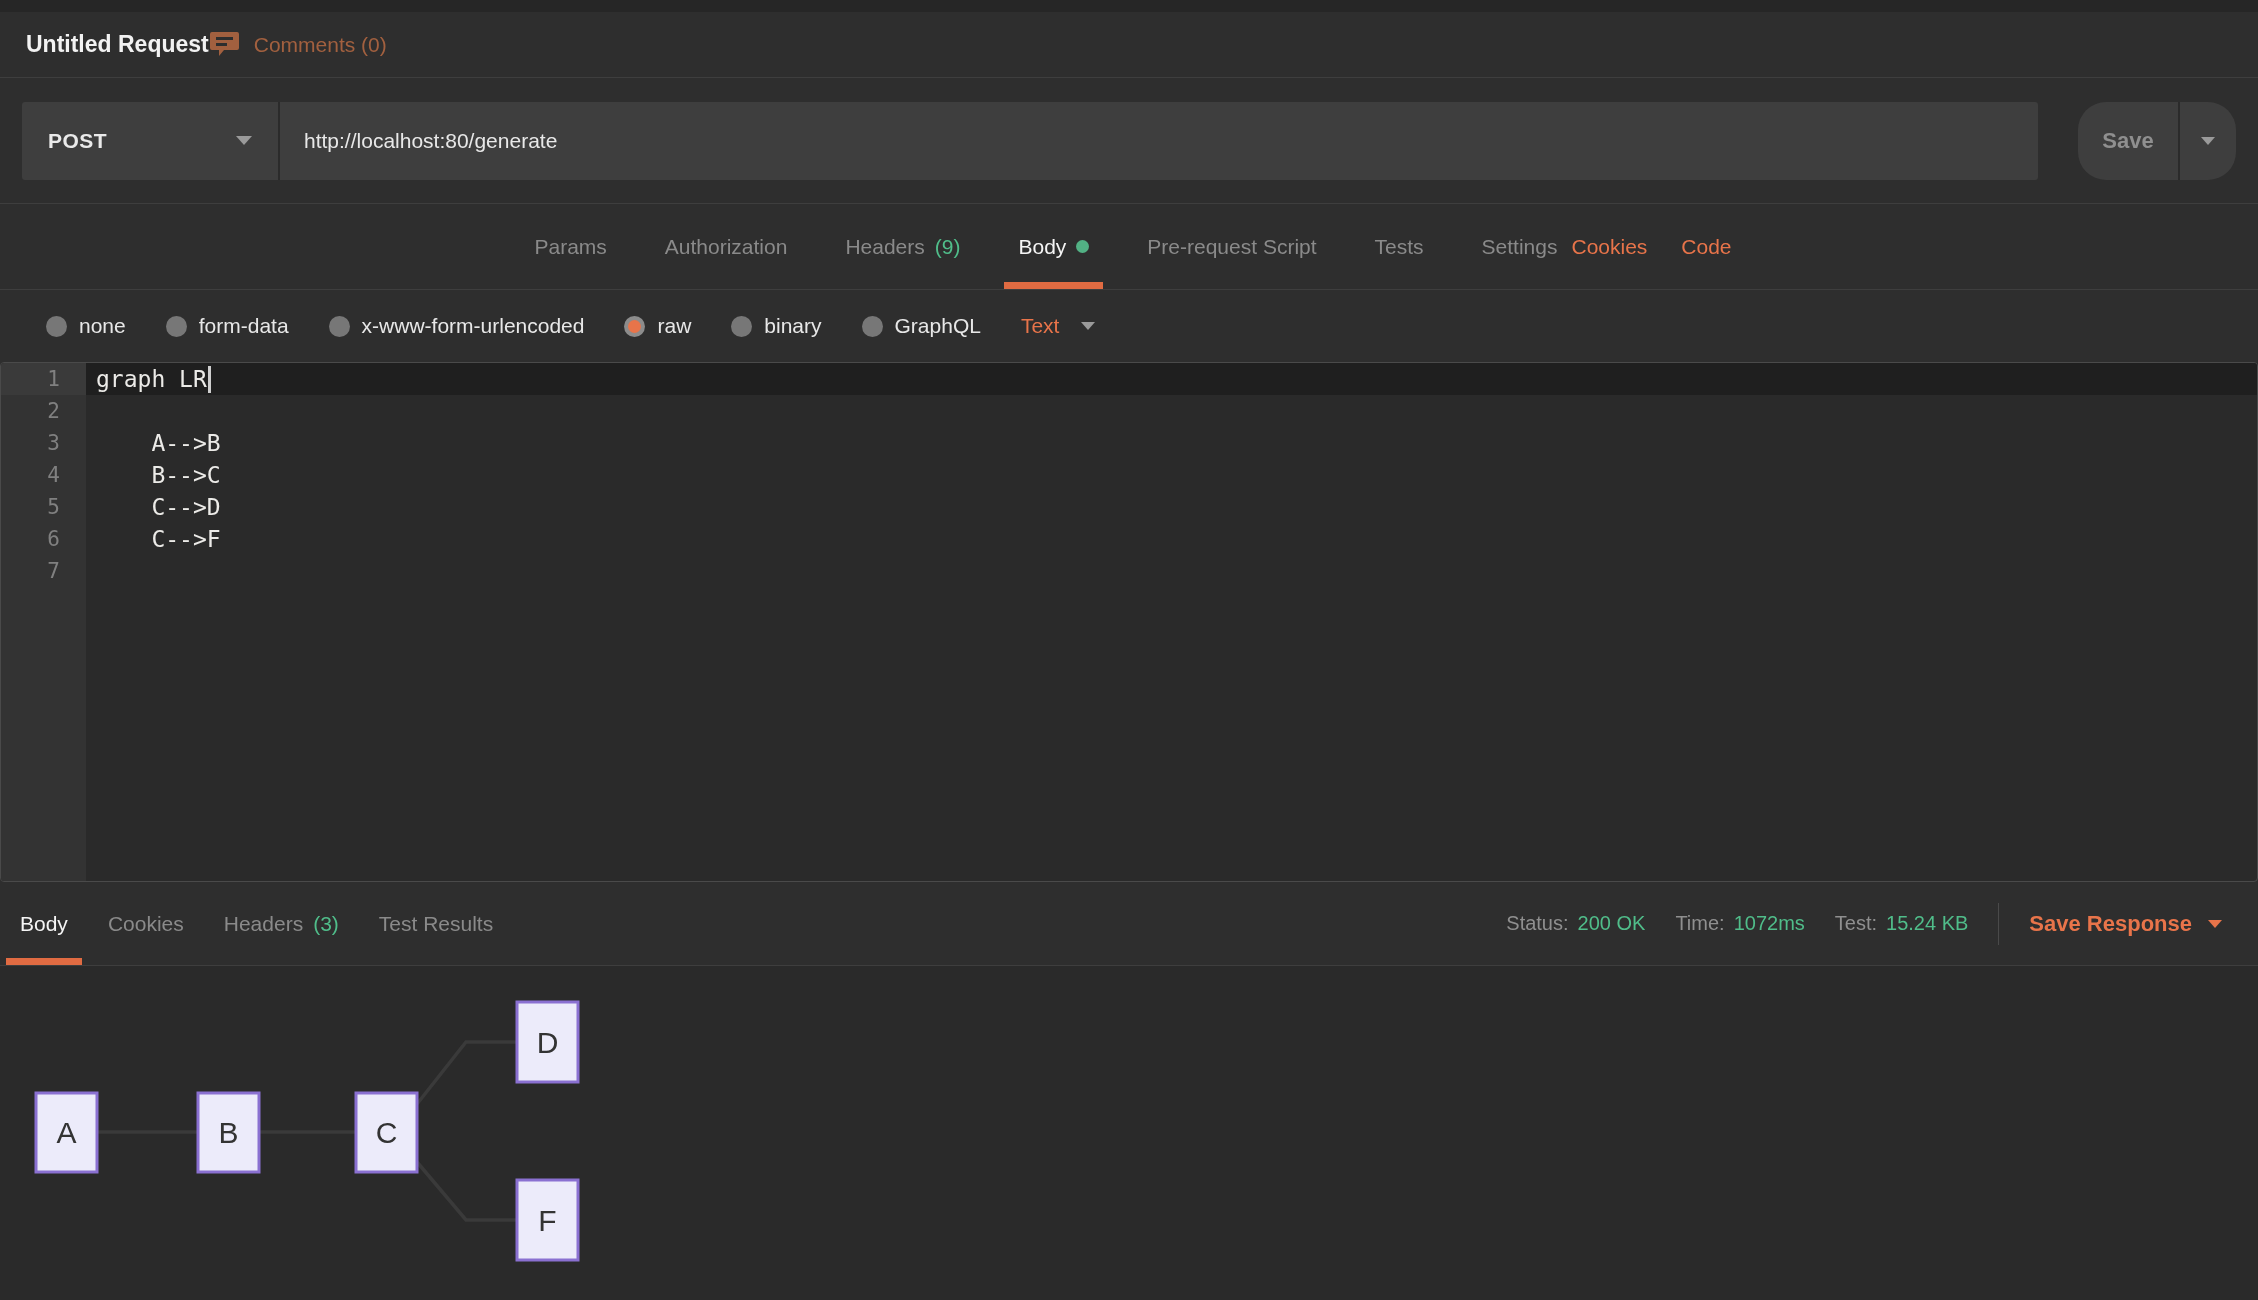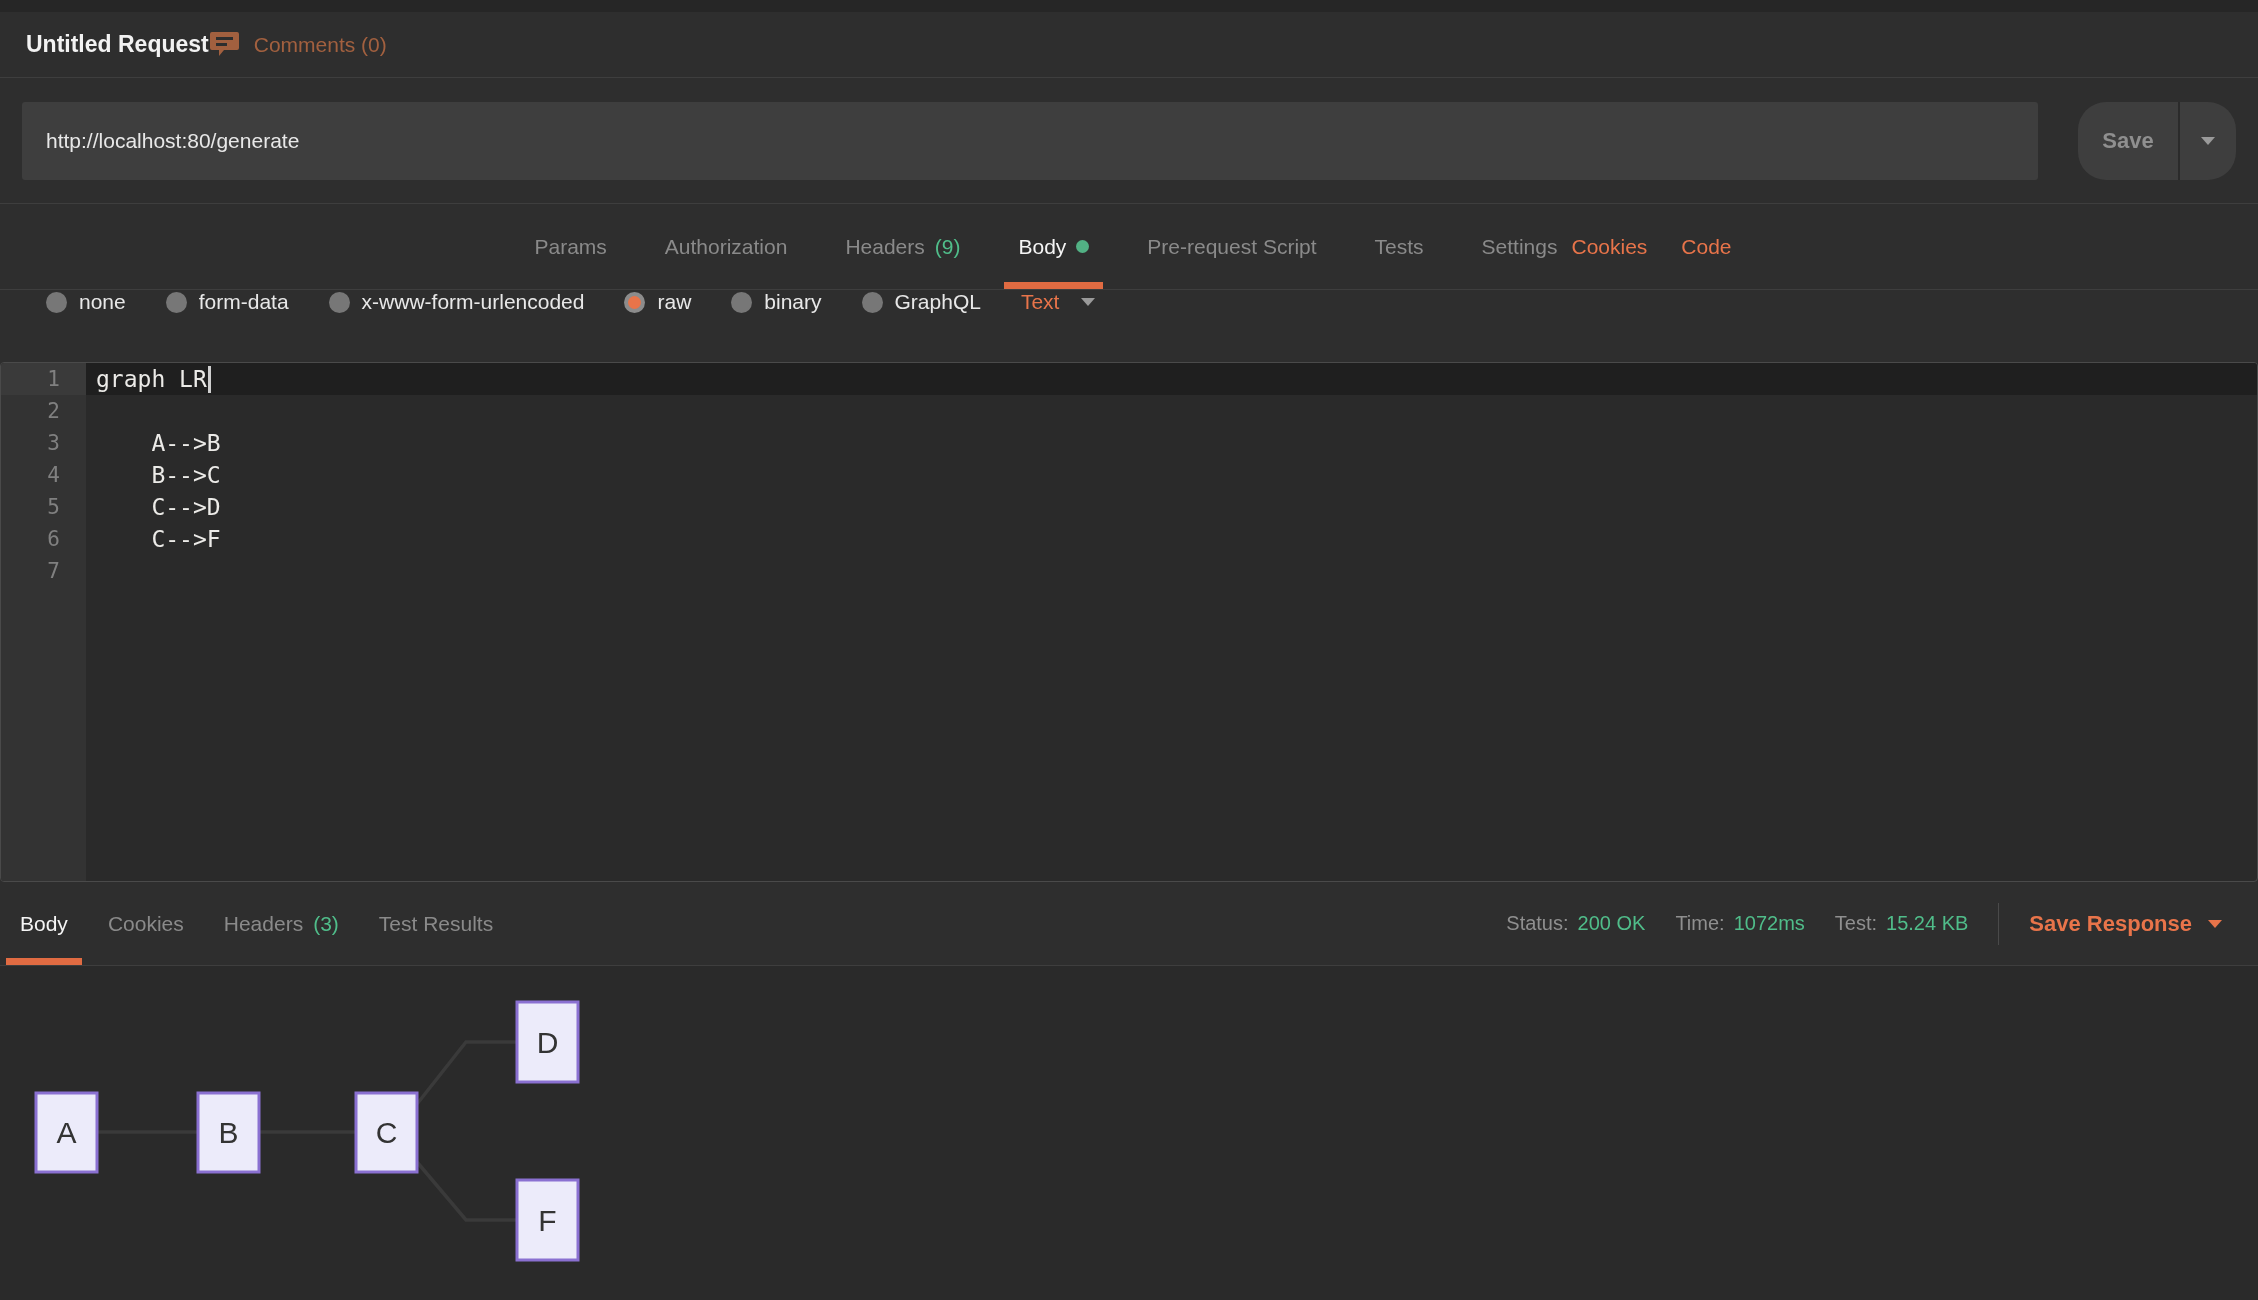--- a/index.html
+++ b/index.html
@@ -57,21 +57,21 @@
     font-size:21px;color:var(--muted);cursor:pointer;}
   .tab .badge{color:var(--green);}
   .tab .dot{width:13px;height:13px;border-radius:50%;background:#52b184;}
   .tab.active{color:#f5f5f5;}
   .tab.active::after{content:"";position:absolute;left:0;right:0;bottom:0;height:7px;
     background:var(--underline-orange);}
   .right-links{display:flex;align-items:center;gap:34px;}
   .text-link{color:var(--accent-orange);font-size:21px;cursor:pointer;}
 
   
-  .body-type-row{height:72px;display:flex;align-items:flex-start;gap:40px;padding:0 46px;}
+  .body-type-row{height:72px;display:flex;align-items:center;gap:40px;padding:0 46px;}
   .radio-item{display:flex;align-items:center;gap:12px;cursor:pointer;font-size:21px;color:#e8e8e8;}
   .radio{width:21px;height:21px;border-radius:50%;background:#777;position:relative;flex:none;}
   .radio-item.active .radio{background:#8c8c8c;}
   .radio-item.active .radio::after{content:"";position:absolute;inset:4px;border-radius:50%;
     background:var(--accent-orange);}
   .format-select{display:flex;align-items:center;gap:22px;cursor:pointer;}
   .format-select .value{color:var(--accent-orange);font-size:21px;}
   .format-select .caret{color:#9a9a9a;}
 
   
@@ -123,20 +123,24 @@
         <rect x="7" y="8" width="17" height="3" fill="#2e2e2e"></rect>
         <rect x="7" y="14" width="11" height="3" fill="#2e2e2e"></rect>
       </svg>
     </span>
     <span>Comments (0)</span>
   </div>
 </div>
 
 <div class="request-bar">
   <div class="url-group">
+    <div class="method-select">
+      <span class="method-label">POST</span>
+      <span class="caret"></span>
+    </div>
     <input class="url-input" type="text" value="http://localhost:80/generate" style="">
   </div>
   <div class="split-btn save-btn">
     <div class="split-main">Save</div>
     <div class="split-caret">
       <span class="caret small"></span>
     </div>
   </div>
 </div>
 

